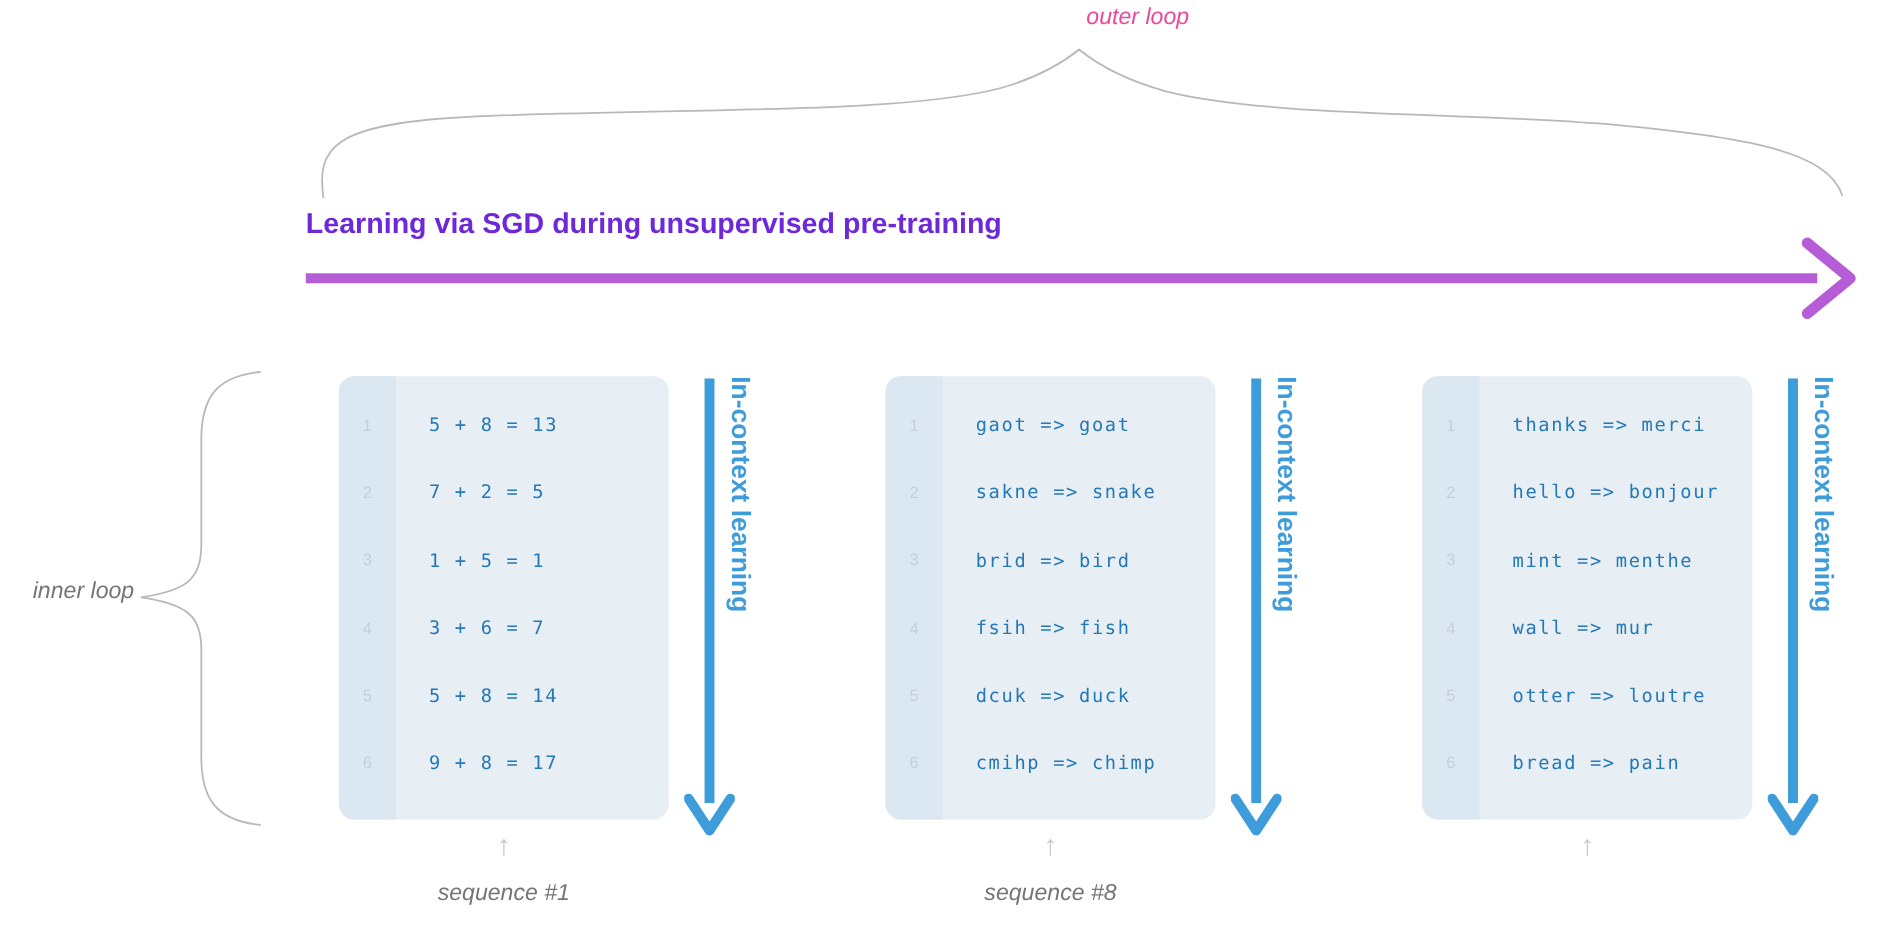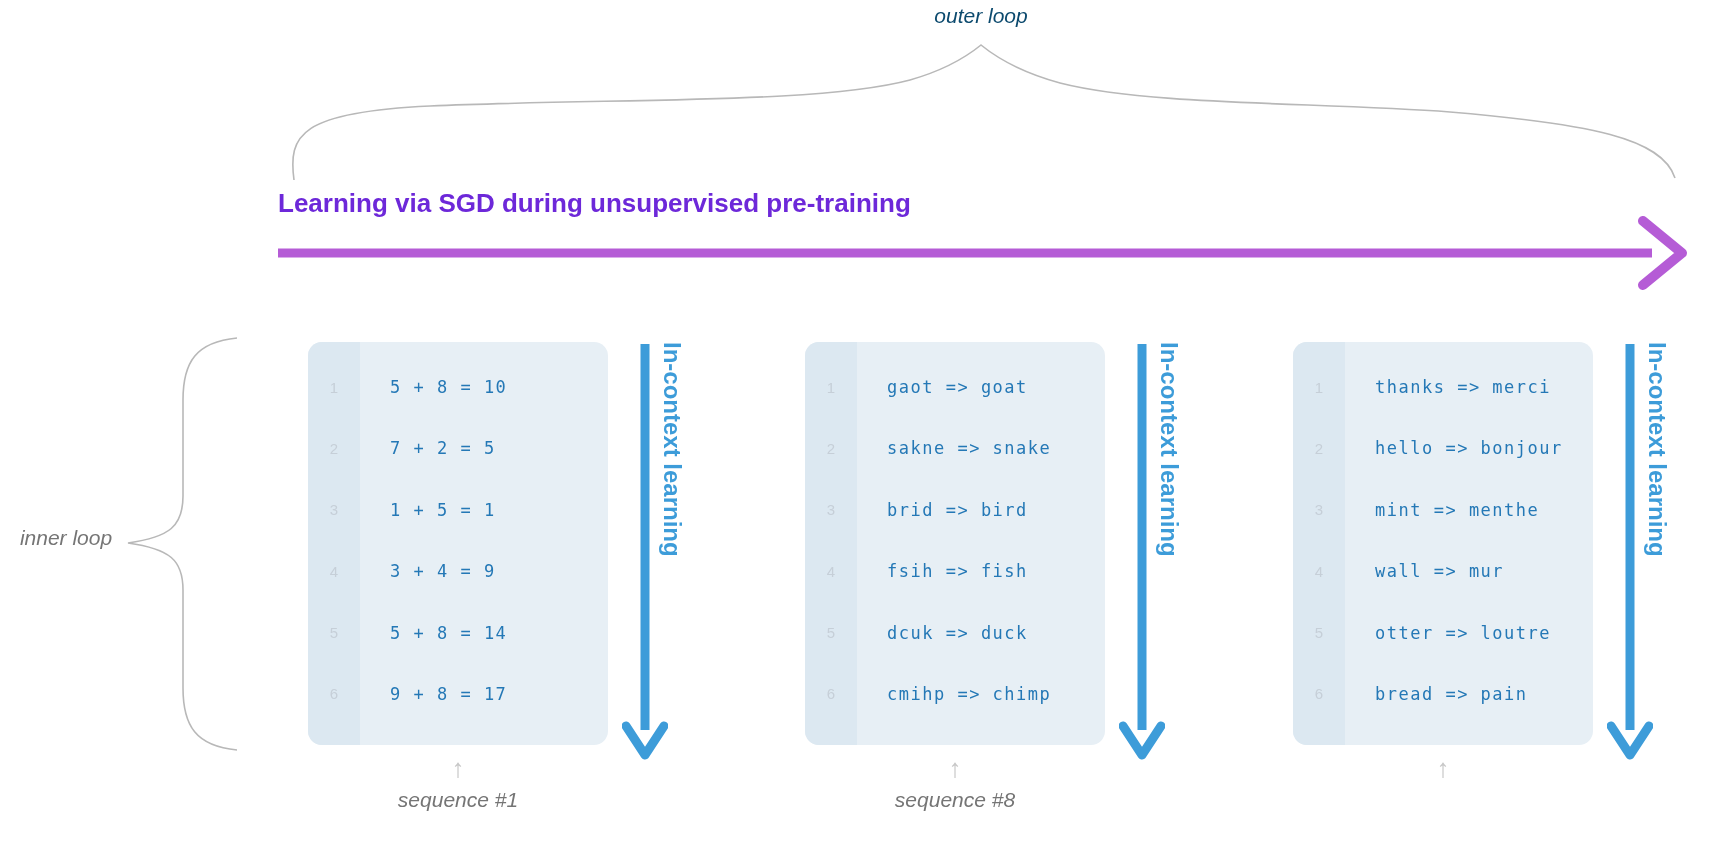--- a/index.html
+++ b/index.html
@@ -2,25 +2,25 @@
 <html><head>
 <meta charset="utf-8">
 <style>
   html,body{margin:0;padding:0;background:#ffffff;}
   .canvas{
     position:relative;width:1719px;height:852px;background:#ffffff;overflow:hidden;
     font-family:"Liberation Sans", sans-serif;
   }
   .bg-svg{position:absolute;left:0;top:0;width:1719px;height:852px;}
   .outer-loop-label{
-    position:absolute;left:881px;top:4px;width:200px;text-align:center;
-    font-style:italic;font-size:21px;color:#0c4a6e;
+    position:absolute;left:881px;top:4px;width:200px;text-align:right;
+    font-style:italic;font-size:21px;color:#ec4899;
   }
   .inner-loop-label{
-    position:absolute;left:10px;top:526px;width:112px;text-align:center;
+    position:absolute;left:10px;top:526px;width:112px;text-align:right;
     font-style:italic;font-size:21px;color:#757575;
   }
   .sgd-title{
     position:absolute;left:278px;top:188px;
     font-size:26px;font-weight:bold;color:#6d28d9;letter-spacing:0px;white-space:nowrap;
   }
   .seq-group{position:absolute;top:342px;width:384px;height:490px;}
   .seq-box{
     position:absolute;left:0;top:0;width:300px;height:403px;
     background:#e7eff5;border-radius:14px;
@@ -48,21 +48,21 @@
   .ic-label{
     position:absolute;left:350px;top:0;
     writing-mode:vertical-rl;text-orientation:mixed;
     font-size:24px;font-weight:bold;color:#3d9cd9;white-space:nowrap;
   }
   .caption{
     position:absolute;left:0;top:412px;width:300px;text-align:center;
   }
   .caption-arrow{font-size:26px;color:#c8c8c8;line-height:28px;display:block;}
   .caption-text{
-    display:block;margin-top:6px;font-style:italic;font-size:21px;color:#757575;
+    display:block;margin-top:18px;font-style:italic;font-size:21px;color:#757575;
   }
 </style>
 </head>
 <body>
 
 <div class="canvas">
 
   <svg class="bg-svg" viewBox="0 0 1719 852" xmlns="http://www.w3.org/2000/svg">
     <g>
       <path d="M 294 180 C 288 135 300 112 430 106 C 620 98 820 104 910 80 C 945 70 965 58 981 45 C 997 58 1020 72 1060 83 C 1150 106 1320 102 1450 112 C 1590 124 1662 138 1675 178" fill="none" stroke="#b8b8b8" stroke-width="1.6"></path>
@@ -79,33 +79,33 @@
   <div class="outer-loop-label">outer loop</div>
   <div class="inner-loop-label">inner loop</div>
   <div class="sgd-title">Learning via SGD during unsupervised pre-training</div>
 
   <div class="seq-group" style="left:308px">
     <div class="seq-box">
       <div class="gutter-bg"></div>
       <div class="rows">
         <div class="row">
           <span class="ln">1</span>
-          <span class="code">5 + 8 = 10</span>
+          <span class="code">5 + 8 = 13</span>
         </div>
         <div class="row">
           <span class="ln">2</span>
           <span class="code">7 + 2 = 5</span>
         </div>
         <div class="row">
           <span class="ln">3</span>
           <span class="code">1 + 5 = 1</span>
         </div>
         <div class="row">
           <span class="ln">4</span>
-          <span class="code">3 + 4 = 9</span>
+          <span class="code">3 + 6 = 7</span>
         </div>
         <div class="row">
           <span class="ln">5</span>
           <span class="code">5 + 8 = 14</span>
         </div>
         <div class="row">
           <span class="ln">6</span>
           <span class="code">9 + 8 = 17</span>
         </div>
       </div>

